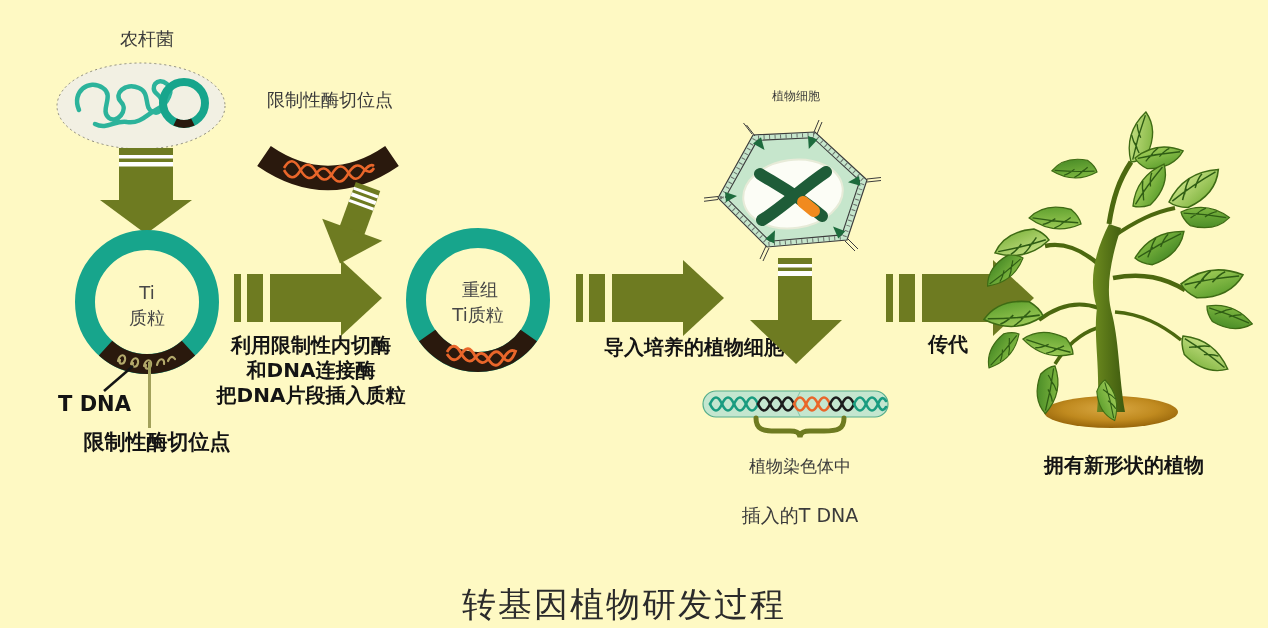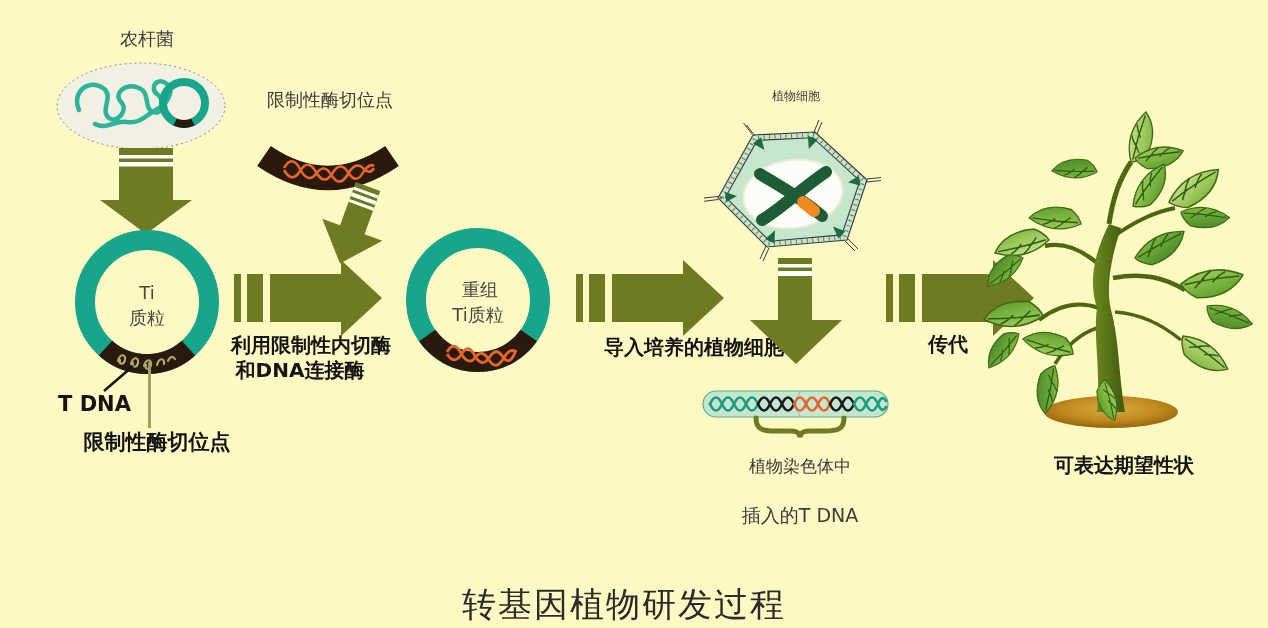--- a/index.html
+++ b/index.html
@@ -73,21 +73,22 @@
     <polygon points="0,46 64,46 32,82" class="f-olive"></polygon>
   </svg>
 
   <svg class="abs" style="left:234px;top:258px;" width="150" height="80" viewBox="0 0 150 80">
     <rect x="0" y="16" width="7" height="48" class="f-olive"></rect>
     <rect x="13" y="16" width="16" height="48" class="f-olive"></rect>
     <rect x="36" y="16" width="71" height="48" class="f-olive"></rect>
     <polygon points="107,2 148,40 107,78" class="f-olive"></polygon>
   </svg>
   <div class="lbl b c" style="left:311px;top:332px;font-size:20px;">利用限制性内切酶</div>
-  <div class="lbl b c" style="left:300px;top:357px;font-size:20px;">和DNA连接酶</div>
+  <div class="lbl b c" style="left:311px;top:357px;font-size:20px;">和DNA连接酶</div>
+  <div class="lbl b c" style="left:311px;top:382px;font-size:20px;">把DNA片段插入质粒</div>
 
   <svg class="abs" style="left:403px;top:228px;" width="150" height="150" viewBox="0 0 150 150">
     <circle cx="75" cy="72" r="62" fill="none" class="s-teal" stroke-width="20"></circle>
     <path d="M125.8 107.6 A62 62 0 0 1 24.2 107.6" fill="none" class="s-dark" stroke-width="20"></path>
     <path d="M44 124 Q51 112 58 125 Q65 138 72 130 Q79 120 86 132 Q93 143 100 131 Q107 119 113 124" fill="none" class="s-orange" stroke-width="2.8"></path>
     <path d="M44 126 Q51 137 58 127 Q65 114 72 128 Q79 140 86 130 Q93 118 100 129 Q107 139 113 122" fill="none" class="s-orange" stroke-width="2.8"></path>
   </svg>
   <div class="lbl c" style="left:480px;top:278px;color:#474747;">重组</div>
   <div class="lbl c" style="left:478px;top:303px;color:#474747;">Ti质粒</div>
 
@@ -226,17 +227,17 @@
       <use href="#leaf" transform="translate(222,178) rotate(40) scale(1.4)" fill="url(#lg3)"></use>
       <use href="#leaf" transform="translate(150,130) rotate(-10) scale(1.6)" fill="url(#lg3)"></use>
       <use href="#leaf" transform="translate(58,188) rotate(195) scale(1.7)" fill="url(#lg2)"></use>
       <use href="#leaf" transform="translate(34,206) rotate(150) scale(1.3)" fill="url(#lg3)"></use>
       <use href="#leaf" transform="translate(198,208) rotate(55) scale(1.6)" fill="url(#lg1)"></use>
       <use href="#leaf" transform="translate(88,226) rotate(215) scale(1.5)" fill="url(#lg2)"></use>
       <use href="#leaf" transform="translate(70,238) rotate(120) scale(1.4)" fill="url(#lg3)"></use>
       <use href="#leaf" transform="translate(120,252) rotate(95) scale(1.2)" fill="url(#lg2)"></use>
     </g>
   </svg>
-  <div class="lbl b c" style="left:1124px;top:452px;font-size:20px;">可表达期望性状</div>
+  <div class="lbl b c" style="left:1124px;top:452px;font-size:20px;">拥有新形状的植物</div>
 
   <div class="title c" style="left:624px;top:582px;">转基因植物研发过程</div>
 
 </div>
 
 </body></html>

